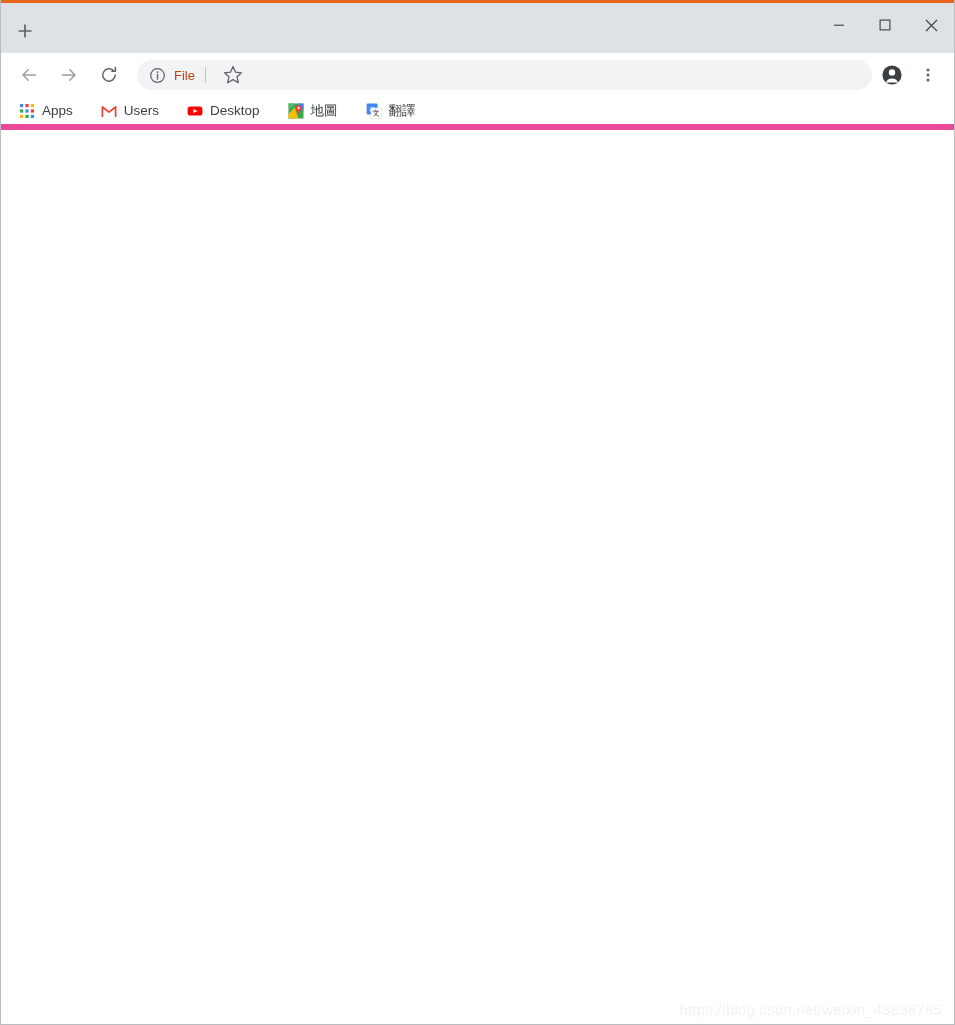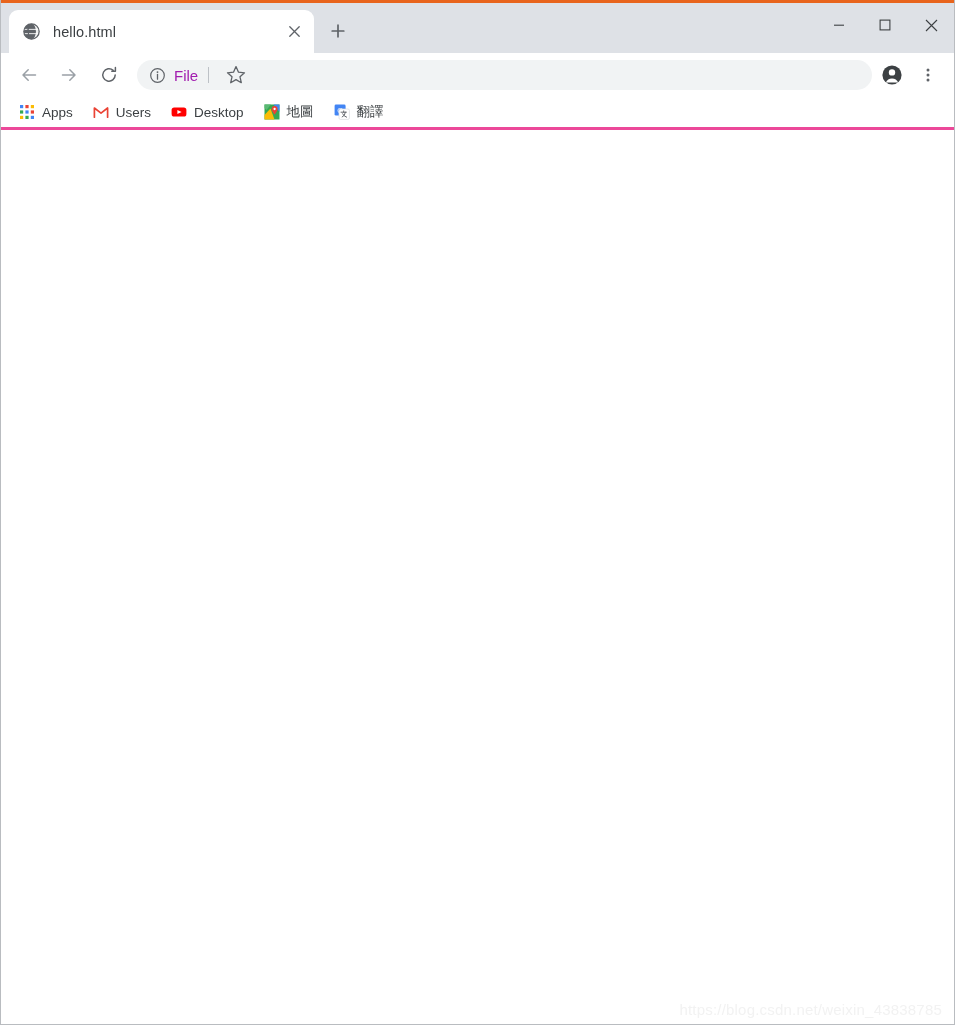--- a/index.html
+++ b/index.html
@@ -164,22 +164,22 @@
     min-width: 0;
     cursor: text;
   }
   .omni-info-icon {
     width: 17px; height: 17px;
     flex: 0 0 auto;
     margin-right: 8px;
     display: block;
   }
   .omni-scheme {
-    font-size: 15px;
-    color: #a21caf;
+    font-size: 13px;
+    color: #c2410c;
     white-space: nowrap;
     flex: 0 0 auto;
   }
   .omni-sep {
     width: 1px;
     height: 16px;
     background: #bdc1c6;
     margin: 0 10px;
     flex: 0 0 auto;
   }
@@ -212,22 +212,23 @@
   }
 
   
   .bookmarks-bar {
     height: 33px;
     background: #ffffff;
     display: flex;
     align-items: center;
     padding: 0 10px;
     box-sizing: border-box;
-    border-bottom: 3px solid #ec4899;
-    flex: 0 0 auto;
+    border-bottom: 6px solid #ec4899;
+    flex: 0 0 auto;
+    gap: 8px;
   }
   .bookmark {
     display: flex;
     align-items: center;
     height: 25px;
     padding: 0 8px;
     border-radius: 4px;
     margin-right: 4px;
     cursor: pointer;
     flex: 0 0 auto;
@@ -307,35 +308,20 @@
 </style>
 </head>
 <body>
 
 <div class="browser-window">
 
   <div class="accent-strip"></div>
 
   <div class="tab-strip">
 
-    <div class="tab">
-      <svg class="tab-favicon" viewBox="0 0 16 16">
-        <circle cx="8" cy="8" r="7.2" fill="#5f6368"></circle>
-        <path d="M8 0.8 A7.2 7.2 0 0 1 8 15.2 A4.2 7.2 0 0 0 8 0.8 Z" fill="#ffffff" opacity="0.9"></path>
-        <path d="M1.1 6.0 H14.9 M1.1 10.0 H14.9" stroke="#ffffff" stroke-width="0.9" fill="none" opacity="0.9"></path>
-        <circle cx="8" cy="8" r="7.2" fill="none" stroke="#5f6368" stroke-width="1.2"></circle>
-        <path d="M4.4 2.0 Q6.6 5.0 4.0 7.0 Q6.0 9.5 4.6 13.6" stroke="#5f6368" stroke-width="1.1" fill="none"></path>
-      </svg>
-      <span class="tab-title">hello.html</span>
-      <span class="tab-close">
-        <svg width="11" height="11" viewBox="0 0 11 11">
-          <path d="M0.8 0.8 L10.2 10.2 M10.2 0.8 L0.8 10.2" stroke="#5f6368" stroke-width="1.3" stroke-linecap="round"></path>
-        </svg>
-      </span>
-    </div>
 
     <div class="new-tab-btn">
       <svg width="14" height="14" viewBox="0 0 14 14">
         <path d="M7 1.2 V12.8 M1.2 7 H12.8" stroke="#5f6368" stroke-width="1.7" stroke-linecap="round"></path>
       </svg>
     </div>
 
     <div class="window-controls">
       <div class="win-btn">
         <svg width="12" height="12" viewBox="0 0 12 12">

